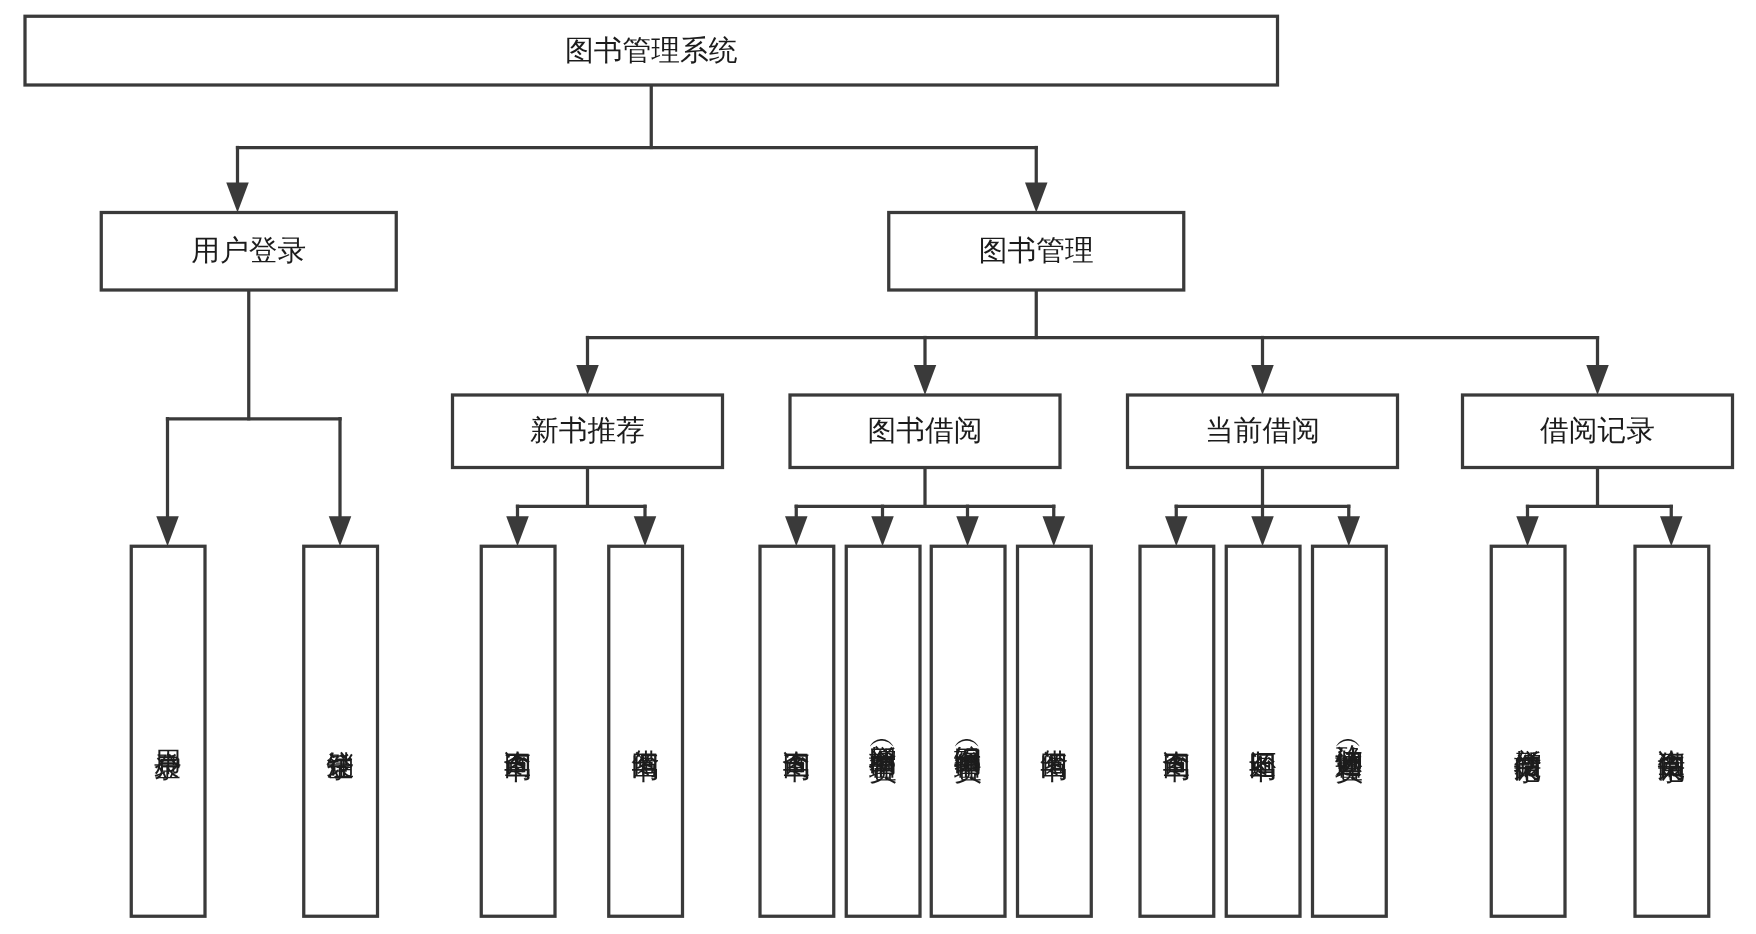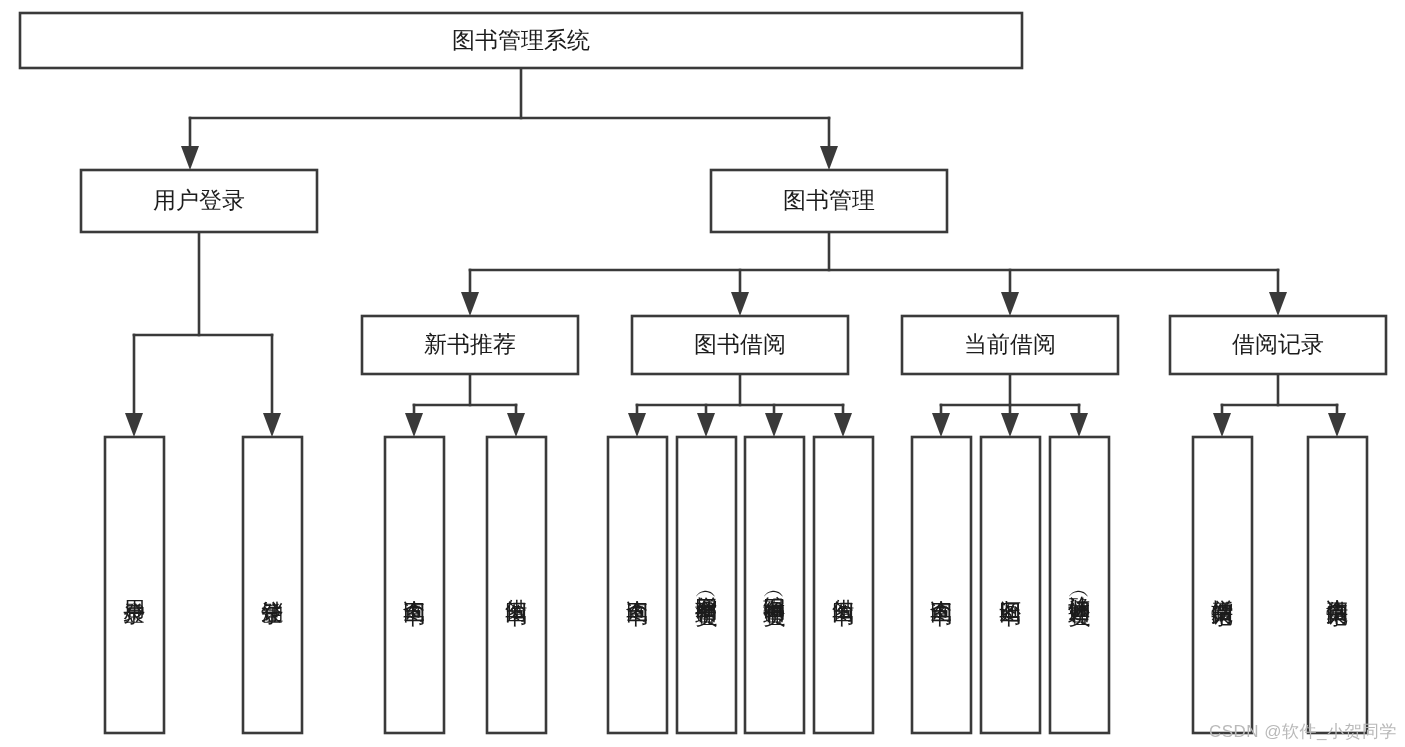--- a/index.html
+++ b/index.html
@@ -213,14 +213,13 @@
   <div class="leaf-label" style="left:745px; top:437px; width:59px; height:296px;">编辑图书（管理员）</div>
   <div class="leaf-label" style="left:814px; top:437px; width:59px; height:296px;">借阅图书</div>
 
   <div class="leaf-label" style="left:912px; top:437px; width:59px; height:296px;">查询图书</div>
   <div class="leaf-label" style="left:981px; top:437px; width:59px; height:296px;">归还图书</div>
   <div class="leaf-label" style="left:1050px; top:437px; width:59px; height:296px;">确认归还（管理员）</div>
 
   <div class="leaf-label" style="left:1193px; top:437px; width:59px; height:296px;">新增借阅记录</div>
   <div class="leaf-label" style="left:1308px; top:437px; width:59px; height:296px;">查询借阅记录</div>
 
-  <div class="watermark">CSDN @软件_小贺同学</div>
 </div>
 
 </body></html>

